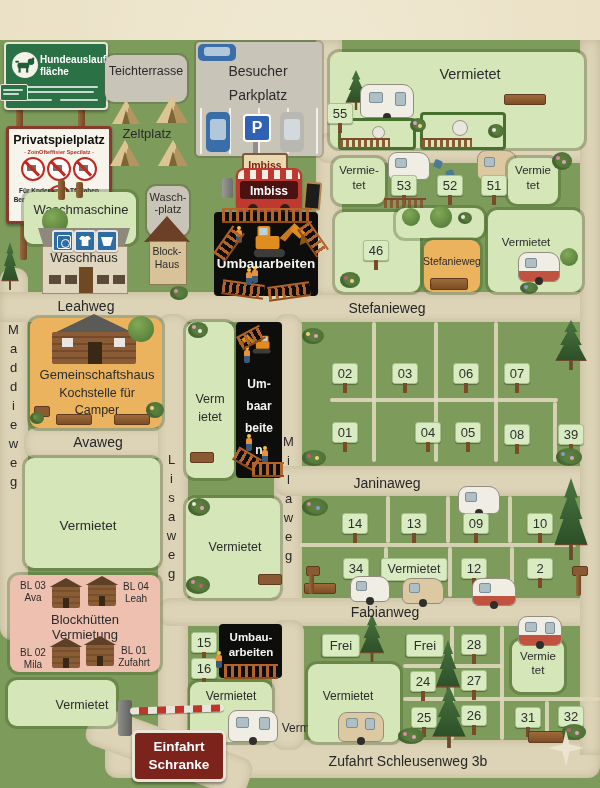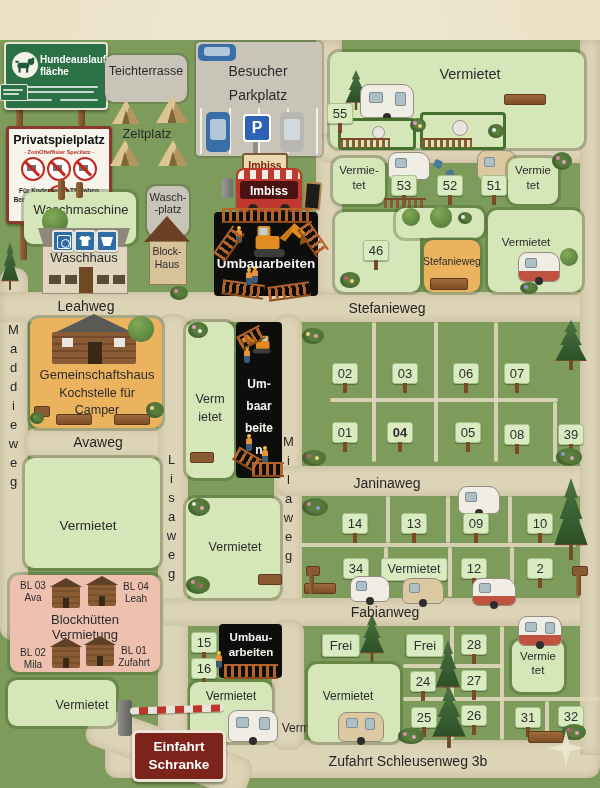--- a/index.html
+++ b/index.html
@@ -361,21 +361,21 @@
   <div class="path" style="left:330px;top:398px;width:228px;height:4px;"></div>
   <div class="path" style="left:372px;top:322px;width:4px;height:140px;"></div>
   <div class="path" style="left:434px;top:322px;width:4px;height:140px;"></div>
   <div class="path" style="left:494px;top:322px;width:4px;height:140px;"></div>
   <div class="path" style="left:553px;top:402px;width:4px;height:60px;"></div>
   <div class="tag" style="left:345px;top:363px;">02</div>
   <div class="tag" style="left:405px;top:363px;">03</div>
   <div class="tag" style="left:466px;top:363px;">06</div>
   <div class="tag" style="left:517px;top:363px;">07</div>
   <div class="tag" style="left:345px;top:422px;">01</div>
-  <div class="tag" style="left:400px;top:422px;font-weight:bold;">04</div>
+  <div class="tag" style="left:428px;top:422px;">04</div>
   <div class="tag" style="left:468px;top:422px;">05</div>
   <div class="tag" style="left:517px;top:424px;">08</div>
   <div class="tag" style="left:571px;top:424px;">39</div>
   <div class="fir" style="left:553px;top:320px;width:36px;height:50px;"></div>
   <div class="flow" style="left:302px;top:328px;width:22px;height:16px;">
       <i style="left:4px;top:4px;background:#eed27a;"></i>
       <i style="left:12px;top:6px;background:#e2a0b8;"></i>
     </div>
   <div class="flow" style="left:556px;top:448px;width:26px;height:18px;">
       <i style="left:5px;top:4px;background:#8a9ad0;"></i>

